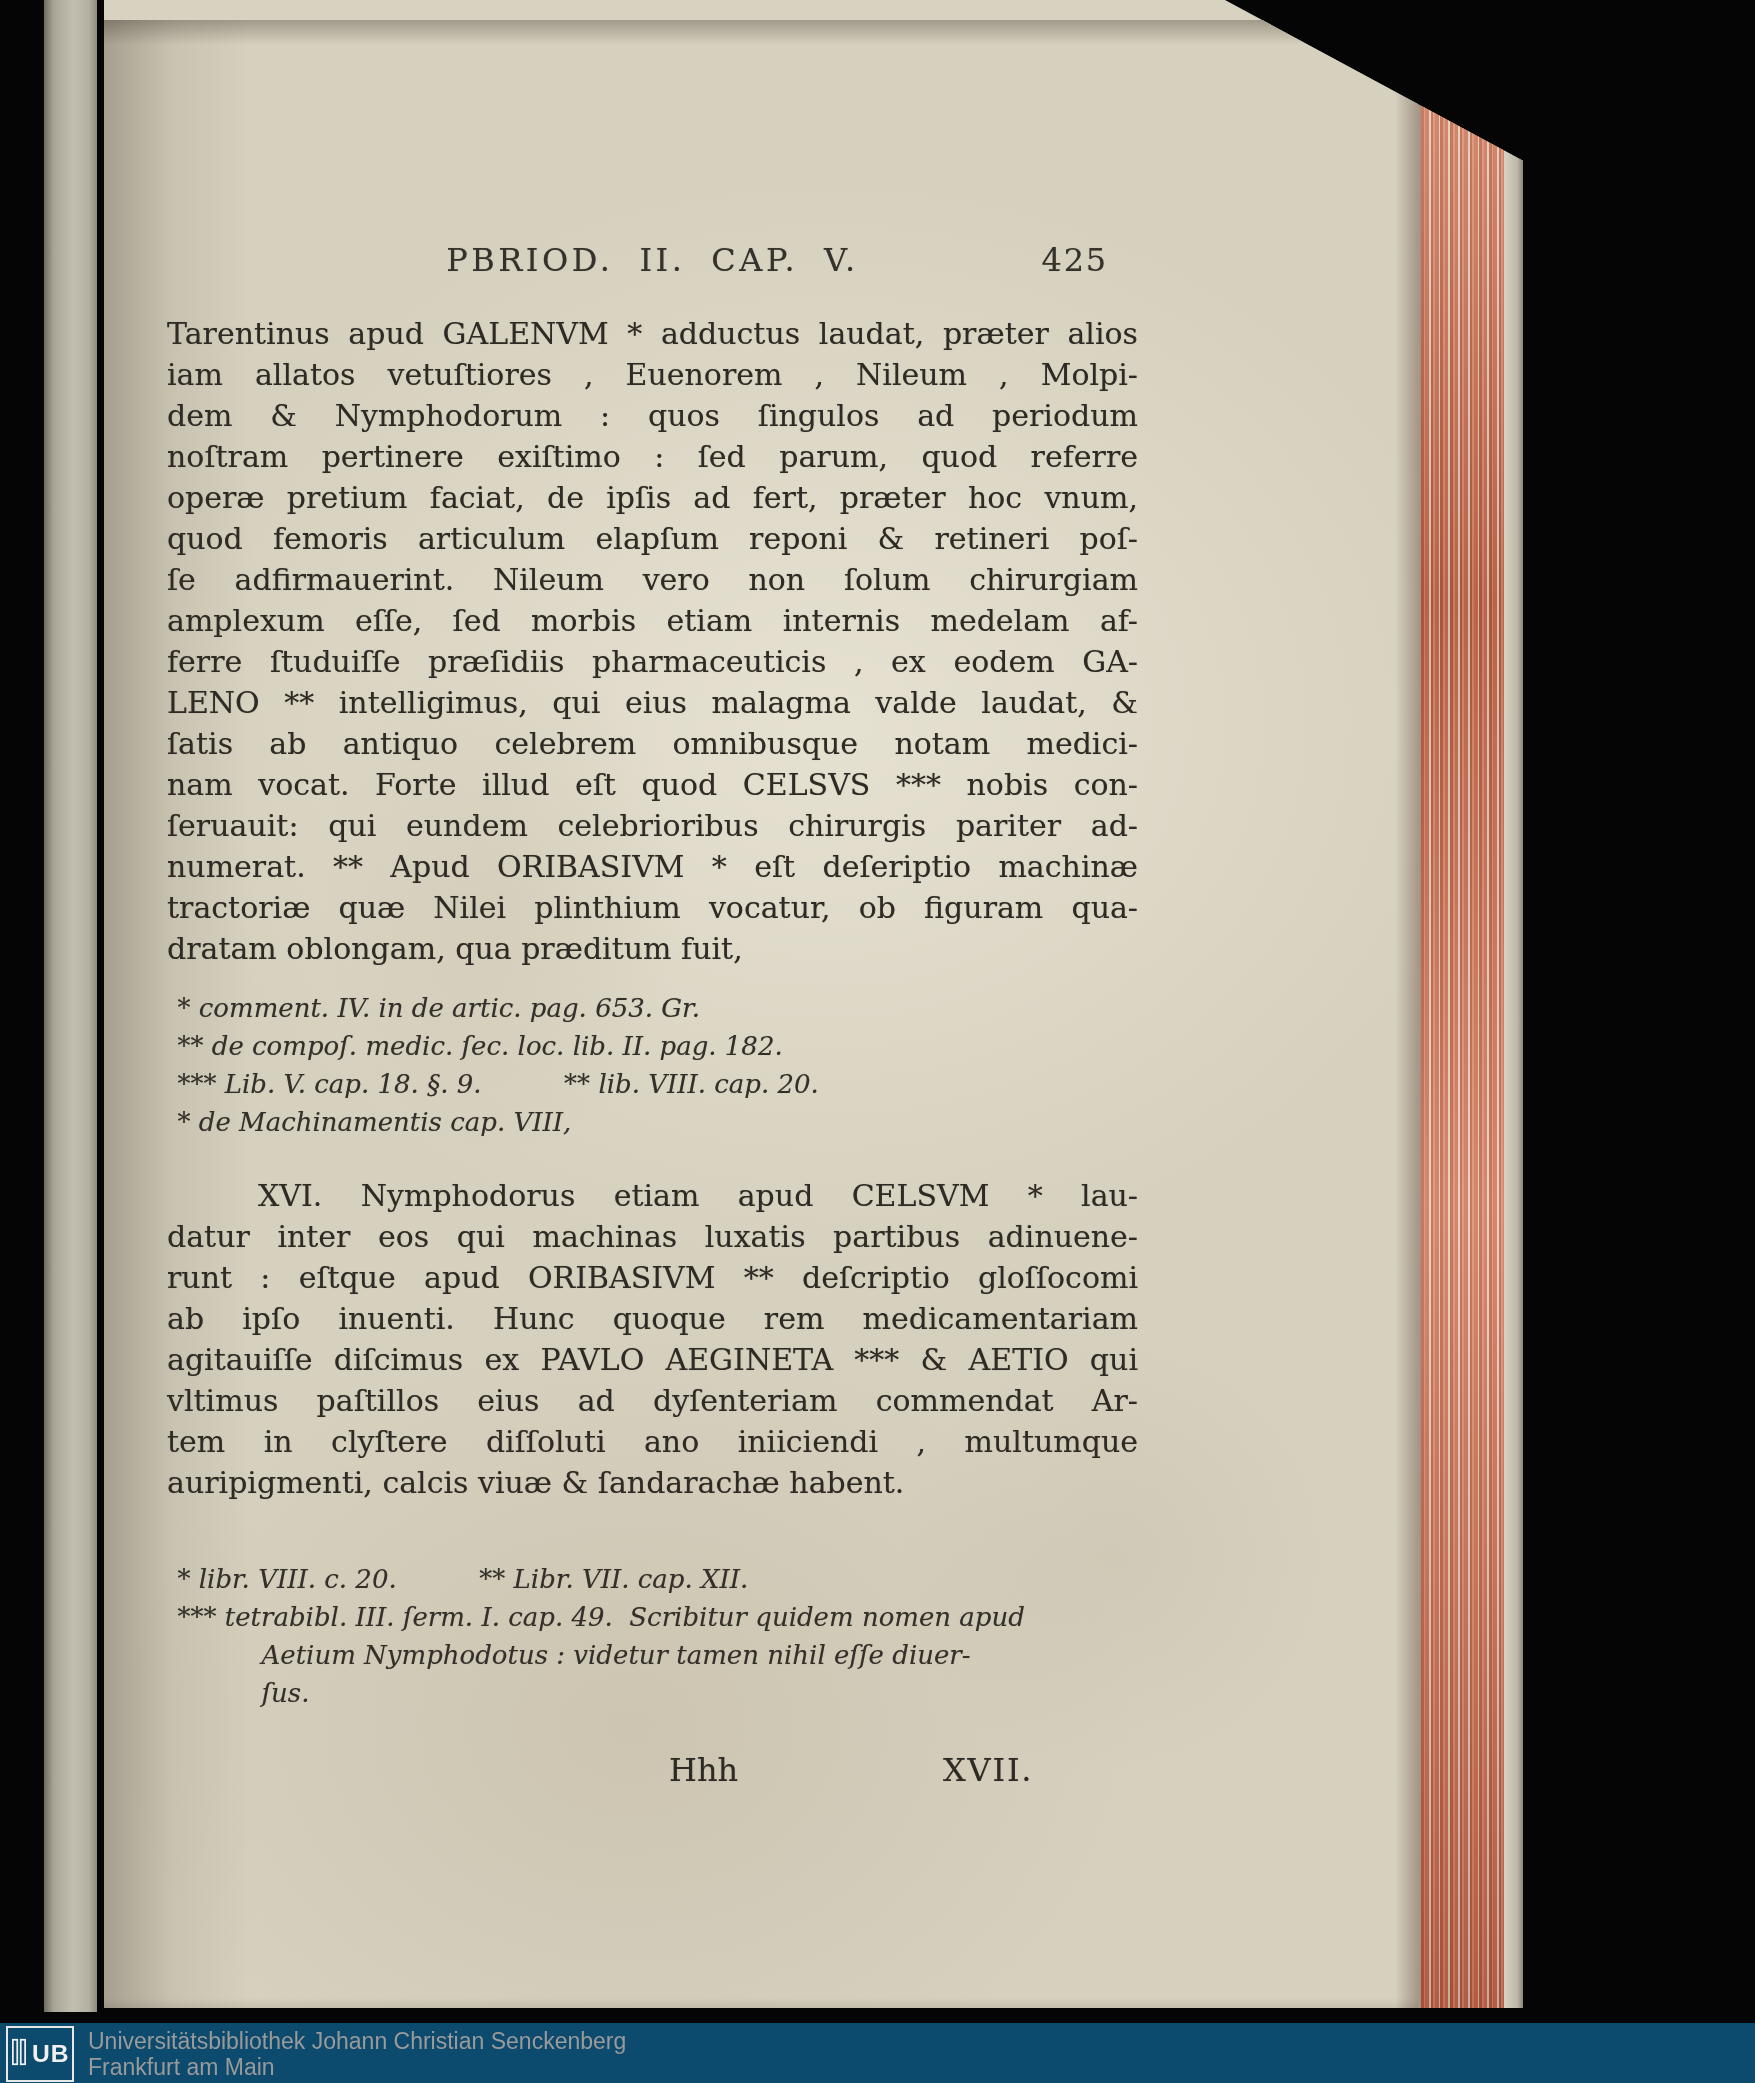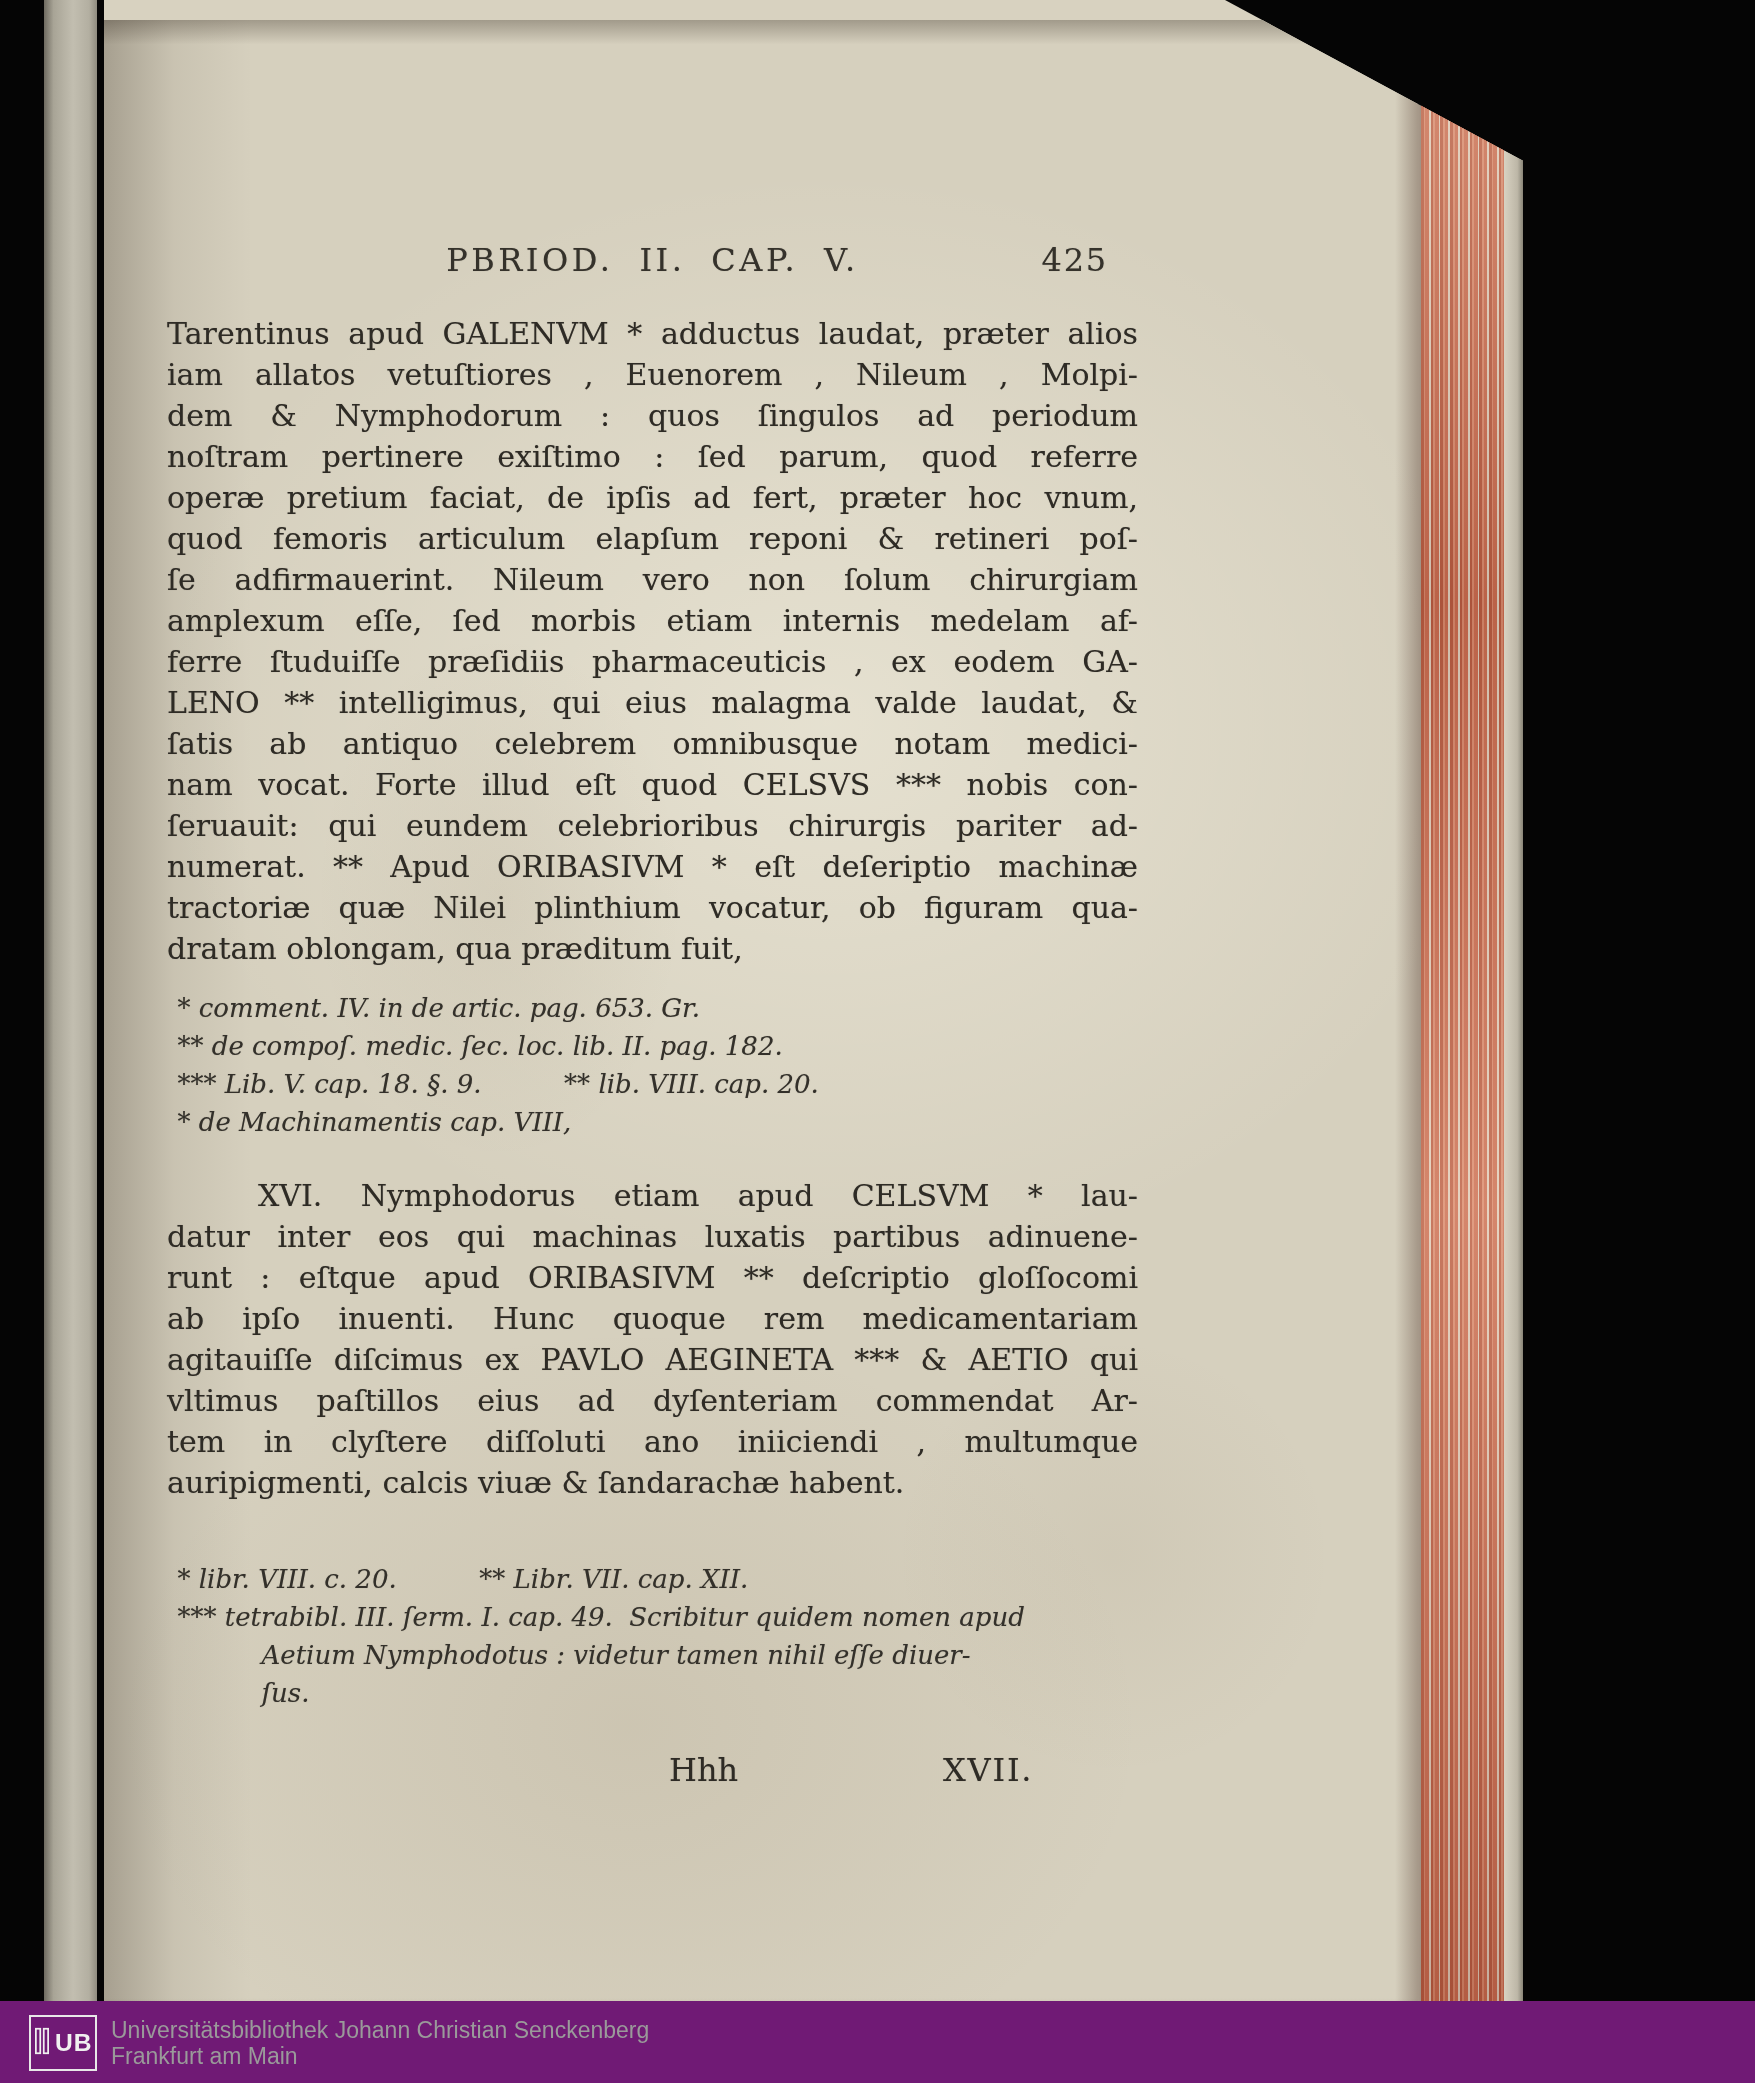--- a/index.html
+++ b/index.html
@@ -90,23 +90,23 @@
     position:absolute; left:211px; top:614px; width:369px; height:527px;
     background:radial-gradient(closest-side, rgba(110,90,60,0.07), rgba(110,90,60,0));
   }
   .stain-2 {
     position:absolute; left:790px; top:1317px; width:439px; height:439px;
     background:radial-gradient(closest-side, rgba(110,90,60,0.06), rgba(110,90,60,0));
   }
 
   
   .footer-bar {
-    position:absolute; left:0; bottom:0; width:100%; height:83px;
-    background:#701a75; display:flex; align-items:center;
-    padding-left:29px; gap:14px;
+    position:absolute; left:0; bottom:0; width:100%; height:61px;
+    background:#0c4a6e; display:flex; align-items:center;
+    padding-left:6px; gap:14px;
     font-family:"Liberation Sans", sans-serif;
   }
   .ub-logo {
     width:68px; height:56px; border:2.6px solid #e8e8e8;
     display:flex; align-items:center; justify-content:center; gap:5.3px;
     color:#f0f0f0; flex:0 0 auto;
   }
   .logo-text { font-weight:bold; font-size:24.6px; letter-spacing:0.9px; }
   .footer-text { color:#9a9a9a; font-size:23px; line-height:26px; }
 </style>

